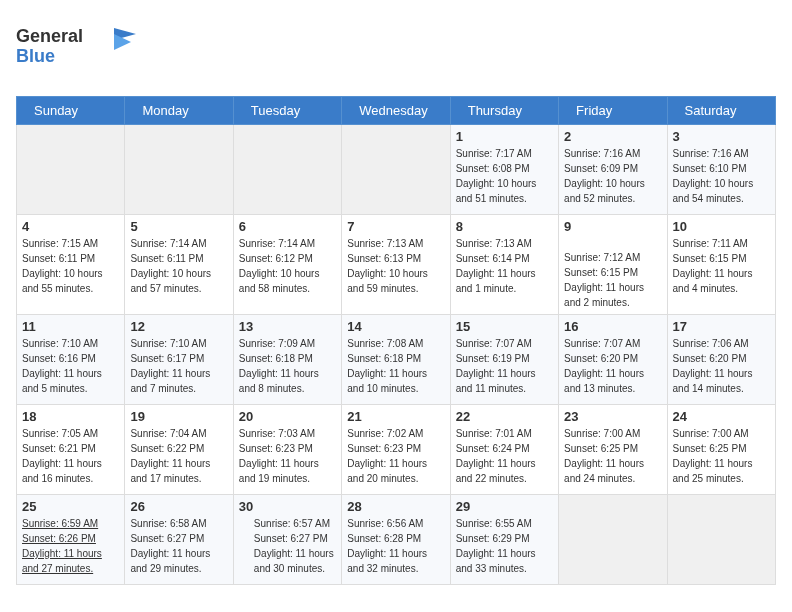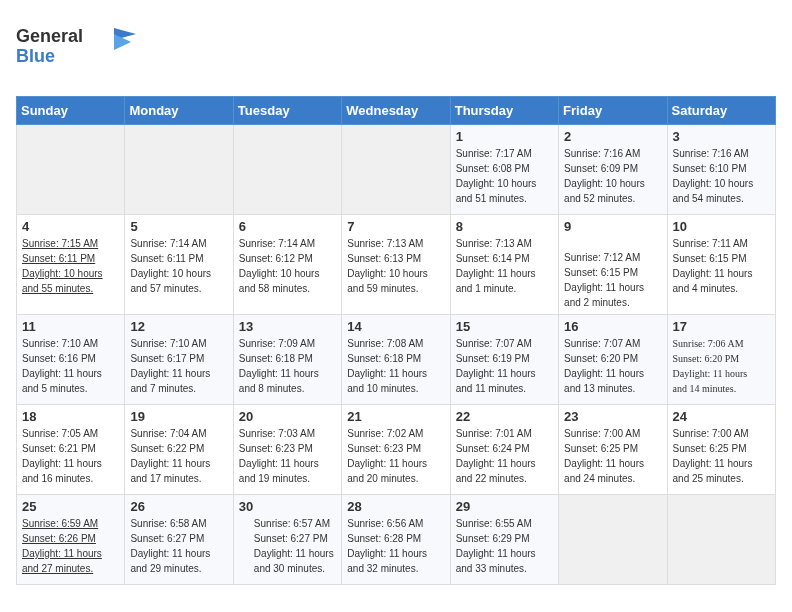--- a/index.html
+++ b/index.html
@@ -38,23 +38,23 @@
     table {
       width: 100%;
       border-collapse: collapse;
       table-layout: fixed;
     }
     thead tr {
       background-color: #3a7cc9;
       color: #fff;
     }
     thead th {
-      padding: 6px 4px;
+      padding: 6px 17px;
       font-size: 13px;
-      font-weight: bold;
+      font-weight: normal;
       text-align: left;
       border: 1px solid #5590d0;
     }
     tbody tr {
       vertical-align: top;
     }
     tbody td {
       border: 1px solid #ddd;
       padding: 4px 5px;
       font-size: 10.5px;
@@ -138,21 +138,21 @@
           <span class="day-number">3</span>
           <div class="cell-info" style="white-space: pre-line;">Sunrise: 7:16 AM
 Sunset: 6:10 PM
 Daylight: 10 hours
 and 54 minutes.</div>
         </td>
       </tr>
       <tr>
         <td>
           <span class="day-number">4</span>
-          <div class="cell-info" style="white-space: pre-line; text-decoration: underline;">Sunrise: 7:15 AM
+          <div class="cell-info" style="white-space: pre-line;">Sunrise: 7:15 AM
 Sunset: 6:11 PM
 Daylight: 10 hours
 and 55 minutes.</div>
         </td>
         <td>
           <span class="day-number">5</span>
           <div class="cell-info" style="white-space: pre-line;">Sunrise: 7:14 AM
 Sunset: 6:11 PM
 Daylight: 10 hours
 and 57 minutes.</div>
@@ -231,21 +231,21 @@
         </td>
         <td>
           <span class="day-number">16</span>
           <div class="cell-info" style="white-space: pre-line;">Sunrise: 7:07 AM
 Sunset: 6:20 PM
 Daylight: 11 hours
 and 13 minutes.</div>
         </td>
         <td>
           <span class="day-number">17</span>
-          <div class="cell-info" style="white-space: pre-line; font-family: Liberation Serif, serif;">Sunrise: 7:06 AM
+          <div class="cell-info" style="white-space: pre-line;">Sunrise: 7:06 AM
 Sunset: 6:20 PM
 Daylight: 11 hours
 and 14 minutes.</div>
         </td>
       </tr>
       <tr>
         <td>
           <span class="day-number">18</span>
           <div class="cell-info" style="white-space: pre-line;">Sunrise: 7:05 AM
 Sunset: 6:21 PM

